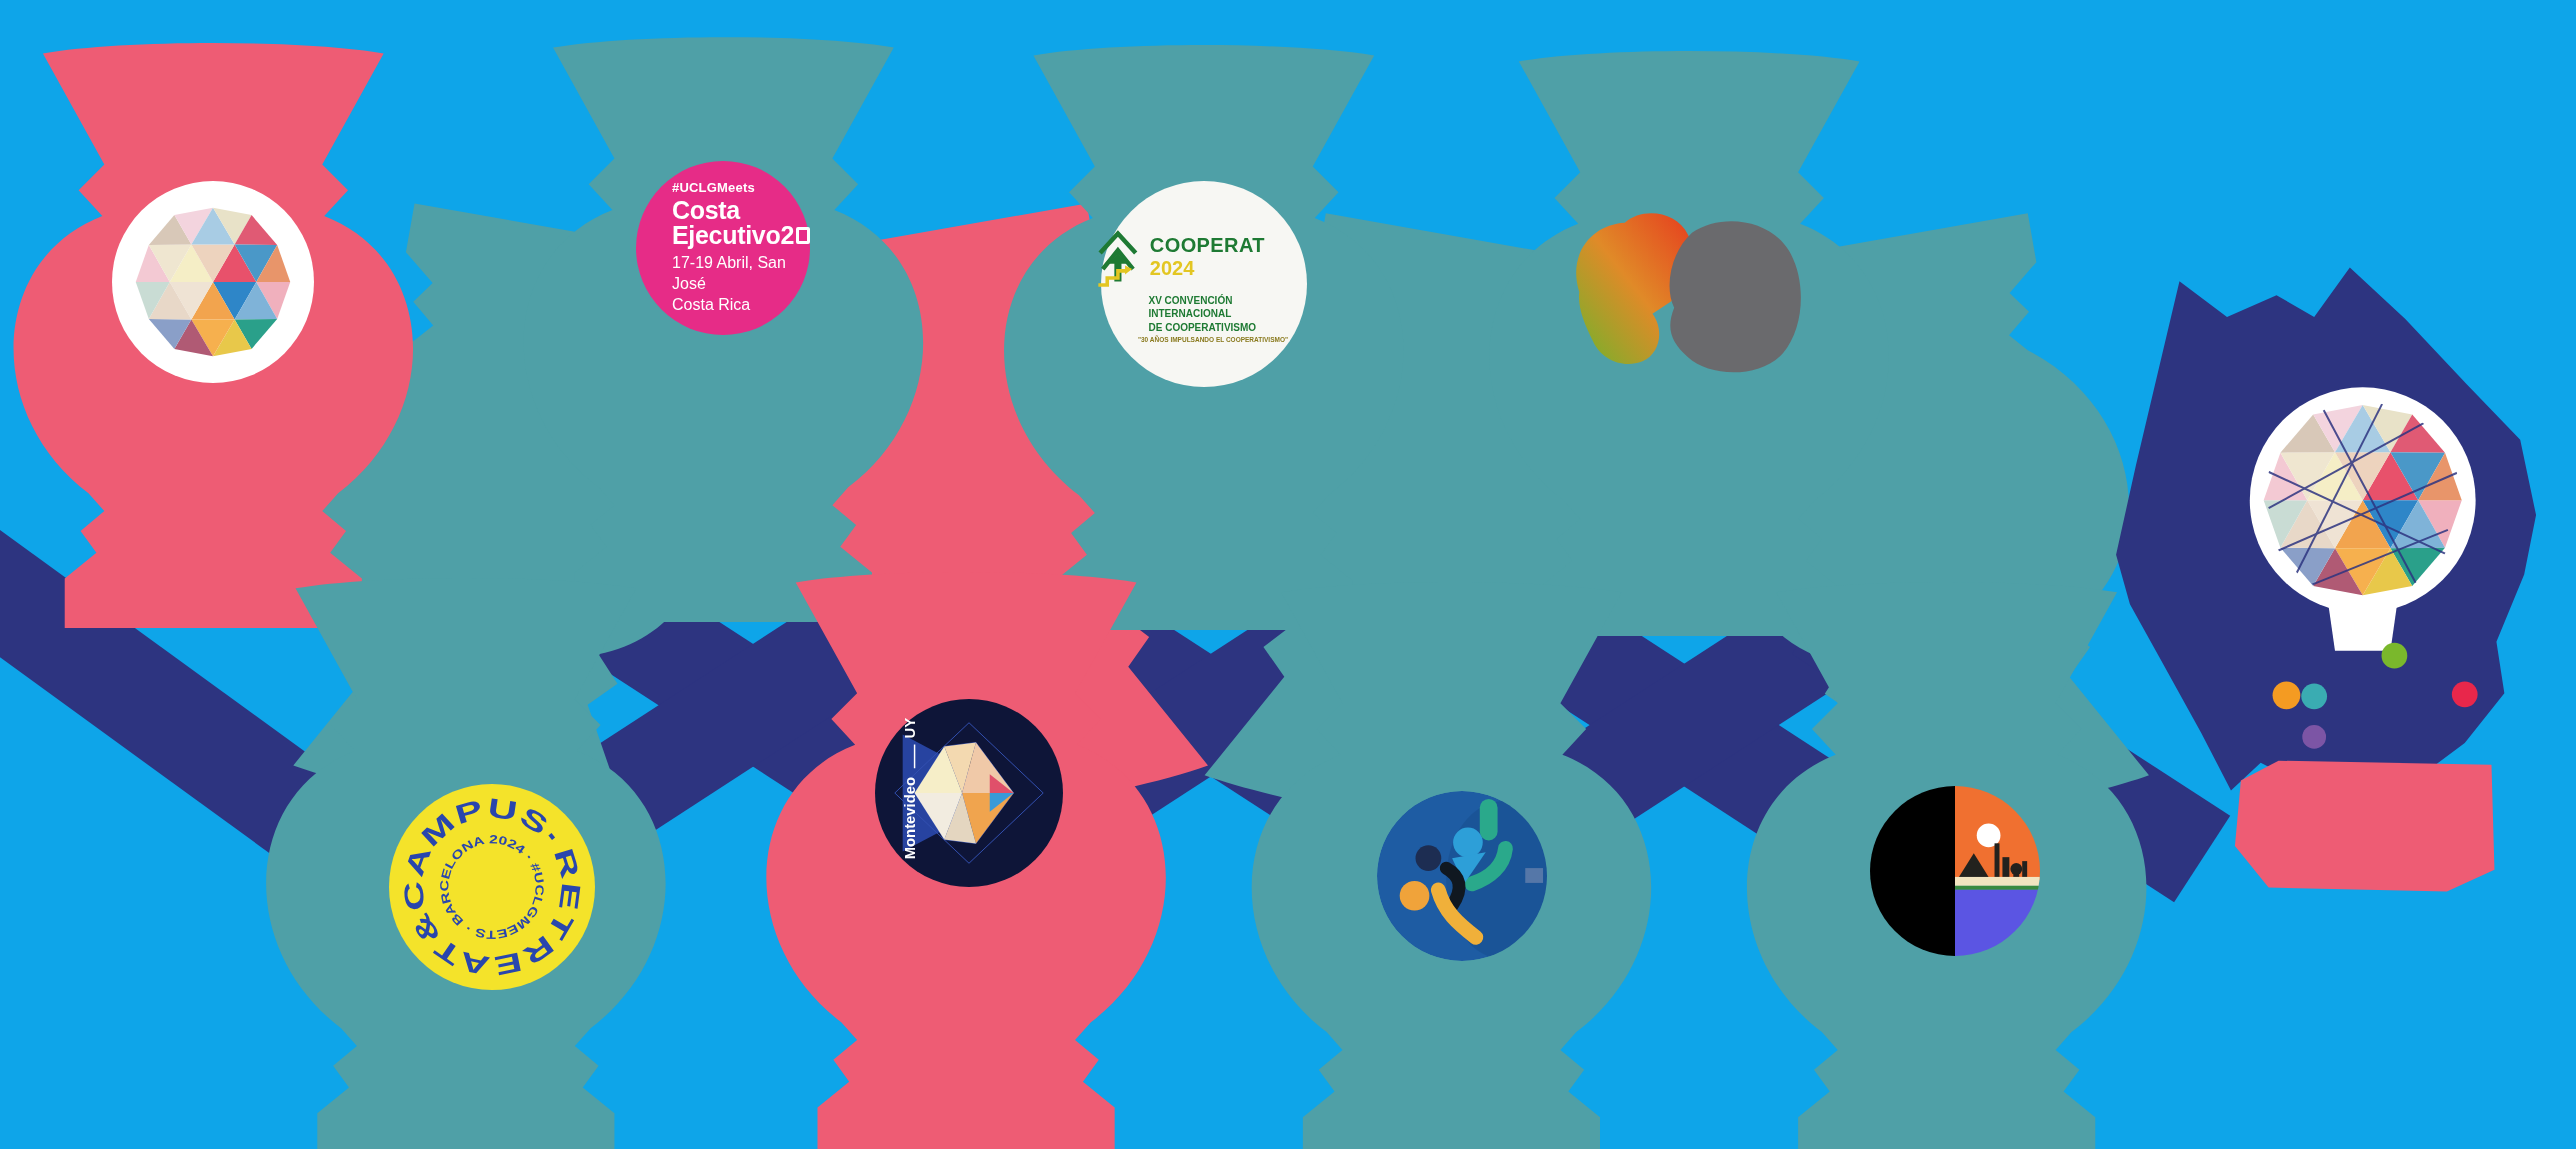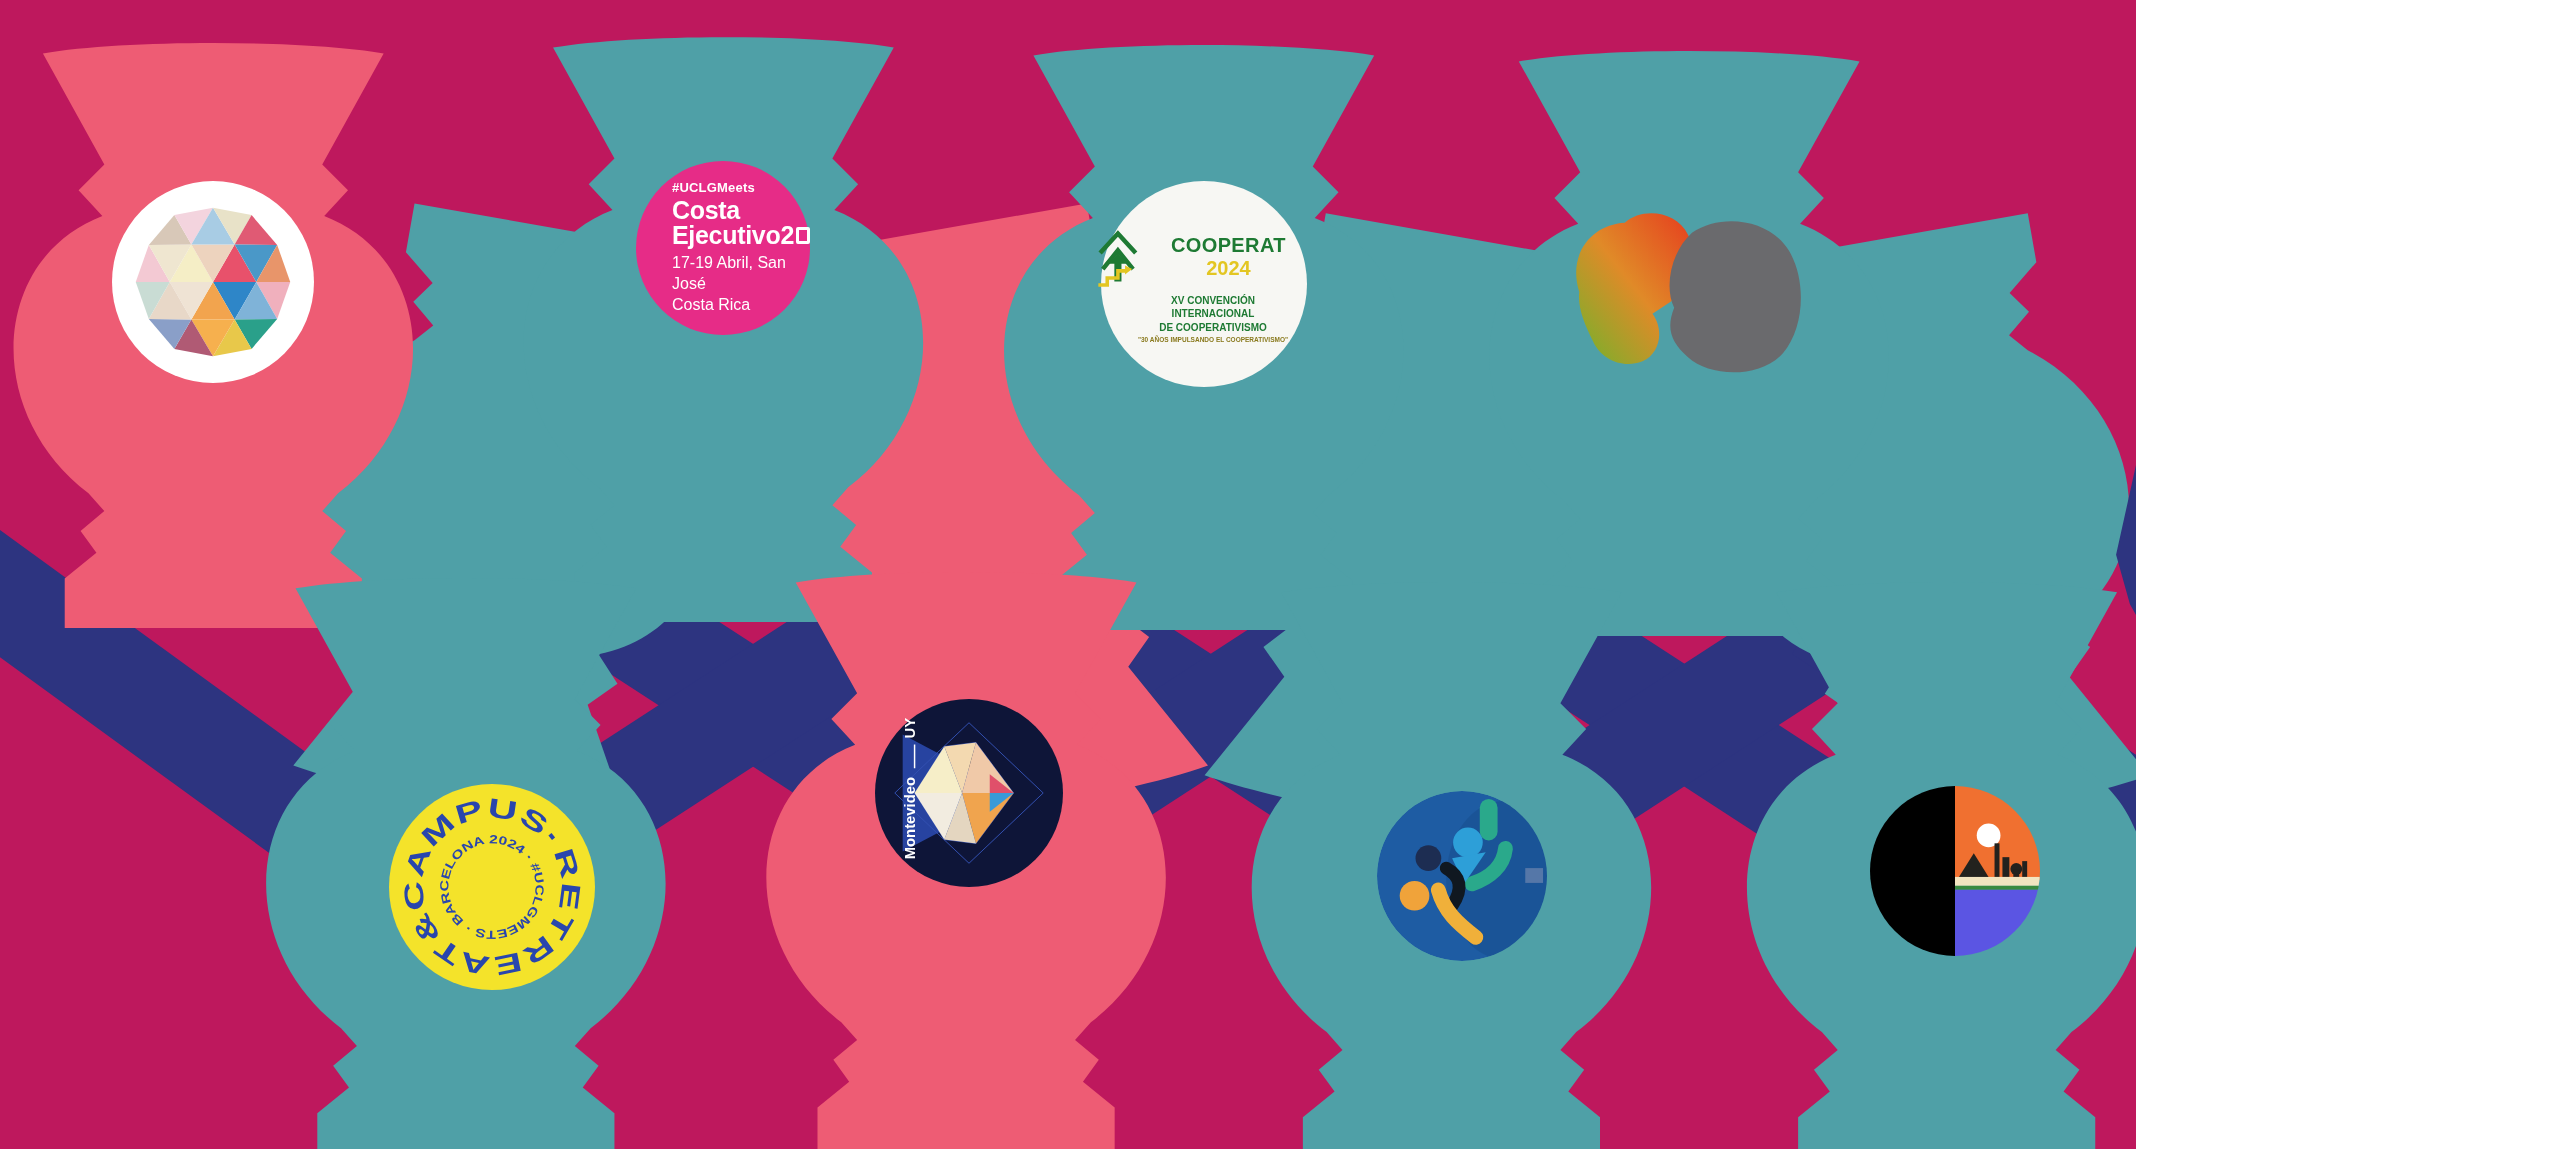--- a/index.html
+++ b/index.html
@@ -1,32 +1,32 @@
 <!DOCTYPE html>
 <html style="--teal: #4FA0A7; --pink: #EE5C74; --navy: #2D3480; --magenta: #E62C87; --yellow: #F4E32A; --royal: #2946AD; --coop_green: #1E7A33; --coop_yellow: #E3C622; --grad_green: #6DB52C; --grad_red: #E63C1E; --grey: #6A6A6D; --mv_bg: #0E1538; --mv_blue: #2743A0; --fig_bg: #1E5CA3; --sky_orange: #F07030; --sky_cream: #F2E4C0; --sky_green: #3A8A40; --sky_indigo: #5B55E3; --dot_green: #7AB82C; --dot_orange: #F49B22; --dot_teal: #3AACB2; --dot_red: #E8274B; --dot_purple: #7C55A5;"><head>
 <meta charset="utf-8">
 <style>
   html,body{margin:0;padding:0;background:#ffffff;}
-  .canvas{position:relative;width:2136px;height:1149px;overflow:hidden;
-          font-family:"Liberation Sans",sans-serif;background:#be185d;}
+  .canvas{position:relative;width:2576px;height:1149px;overflow:hidden;
+          font-family:"Liberation Sans",sans-serif;background:#0ea5e9;}
   svg.bg{position:absolute;left:0;top:0;}
   .teal{fill:var(--teal);} .pinkf{fill:var(--pink);} .navyf{fill:var(--navy);}
   .logo{position:absolute;transform:translate(-50%,-50%);}
   .circle{border-radius:50%;}
   
   .bureau{width:174px;height:174px;background:var(--magenta);color:#fff;display:flex;
           flex-direction:column;justify-content:center;padding-left:36px;box-sizing:border-box;}
   .bureau .tag{font-size:13px;font-weight:bold;letter-spacing:0.2px;margin-bottom:3px;}
   .bureau .t1{font-size:25px;font-weight:800;line-height:1.0;letter-spacing:-0.3px;}
   .bureau .row{display:flex;align-items:center;}
   .bureau .box{display:inline-block;width:26px;height:11px;border:3px solid #fff;border-radius:2px;margin-left:2px;}
   .bureau .date{font-size:16px;margin-top:5px;line-height:1.3;}
   
   .coop{width:206px;height:206px;background:#F7F7F3;display:flex;flex-direction:column;
-        align-items:center;justify-content:center;text-align:center;}
+        align-items:center;justify-content:center;}
   .coop-head{display:flex;align-items:center;gap:7px;margin-left:-8px;}
   .coop-title{font-size:20px;font-weight:800;color:var(--coop_green);letter-spacing:0.4px;}
   .coop-year{font-size:20px;font-weight:800;color:var(--coop_yellow);}
   .coop-sub{font-size:10px;font-weight:bold;color:var(--coop_green);margin-top:4px;line-height:1.35;width:129px;margin-left:18px;}
   .coop-tag{font-size:6.5px;font-weight:bold;color:#8a7a1e;margin-top:2px;margin-left:18px;}
   
   .plain{background:transparent;}
 </style>
 </head>
 <body>

